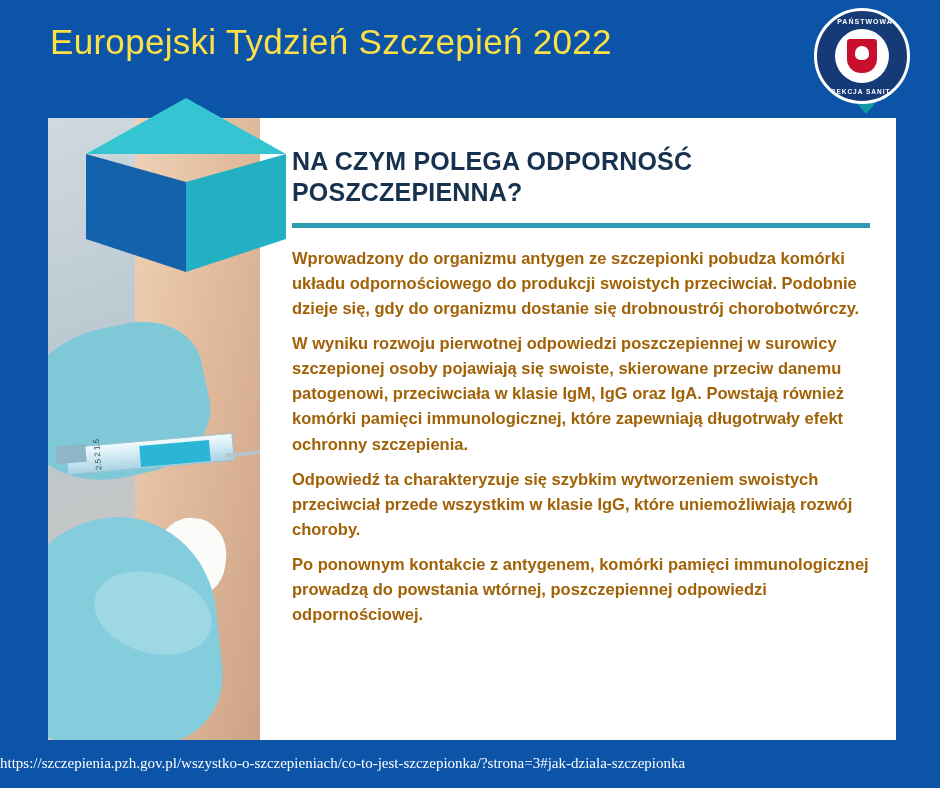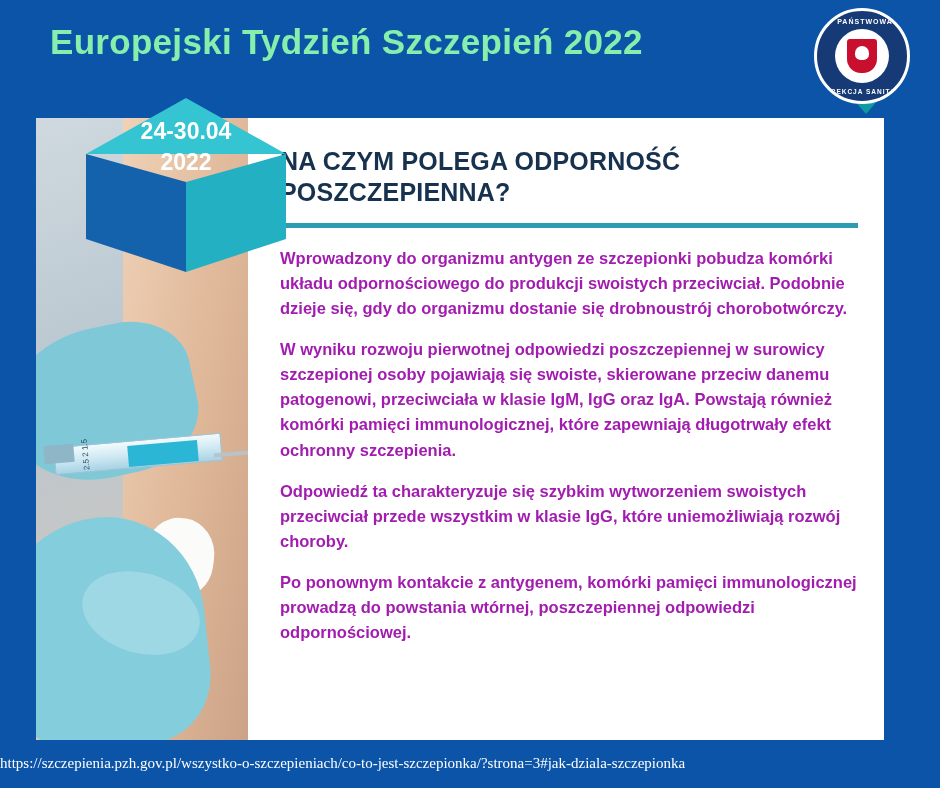--- a/index.html
+++ b/index.html
@@ -19,23 +19,23 @@
   
   .header {
     position: relative;
     height: 96px;
     width: 100%;
   }
   .header-title {
     position: absolute;
     left: 50px;
     top: 22px;
-    color: #86efac;
+    color: #fde047;
     font-size: 35px;
-    font-weight: bold;
+    font-weight: normal;
     letter-spacing: 0.3px;
     white-space: nowrap;
   }
 
   
   .logo-wrap {
     position: absolute;
     right: 18px;
     top: 8px;
     width: 108px;
@@ -102,21 +102,21 @@
     height: 0;
     border-left: 26px solid transparent;
     border-right: 26px solid transparent;
     border-top: 30px solid #0e9aa0;
     z-index: -1;
   }
 
   
   .card {
     position: absolute;
-    left: 36px;
+    left: 48px;
     top: 118px;
     width: 848px;
     height: 622px;
     background: #ffffff;
     display: flex;
   }
 
   
   .photo {
     position: relative;
@@ -287,26 +287,26 @@
     letter-spacing: 0.2px;
   }
   .rule {
     margin: 16px 0 18px 0;
     height: 5px;
     width: 100%;
     background: #2e9bb0;
   }
   .body-text p {
     margin: 0;
-    color: #a21caf;
+    color: #a16207;
     font-size: 16.5px;
     font-weight: bold;
     line-height: 1.52;
   }
-  .body-text p + p { margin-top: 16px; }
+  .body-text p + p { margin-top: 10px; }
 
   
   .footer {
     position: absolute;
     left: 0;
     bottom: 16px;
     width: 100%;
     text-align: left;
     color: #ffffff;
     font-size: 15px;
@@ -355,19 +355,15 @@
       <p>Odpowiedź ta charakteryzuje się szybkim wytworzeniem swoistych przeciwciał przede wszystkim w klasie IgG, które uniemożliwiają rozwój choroby.</p>
       <p>Po ponownym kontakcie z antygenem, komórki pamięci immunologicznej prowadzą do powstania wtórnej, poszczepiennej odpowiedzi odpornościowej.</p>
     </div>
   </div>
 </div>
 
 <div class="cube">
   <div class="cube-top"></div>
   <div class="cube-left"></div>
   <div class="cube-right"></div>
-  <div class="cube-date">
-    <span>24-30.04</span>
-    <span class="yr">2022</span>
-  </div>
 </div>
 
 <div class="footer">https://szczepienia.pzh.gov.pl/wszystko-o-szczepieniach/co-to-jest-szczepionka/?strona=3#jak-dziala-szczepionka</div>
 
 </body></html>

